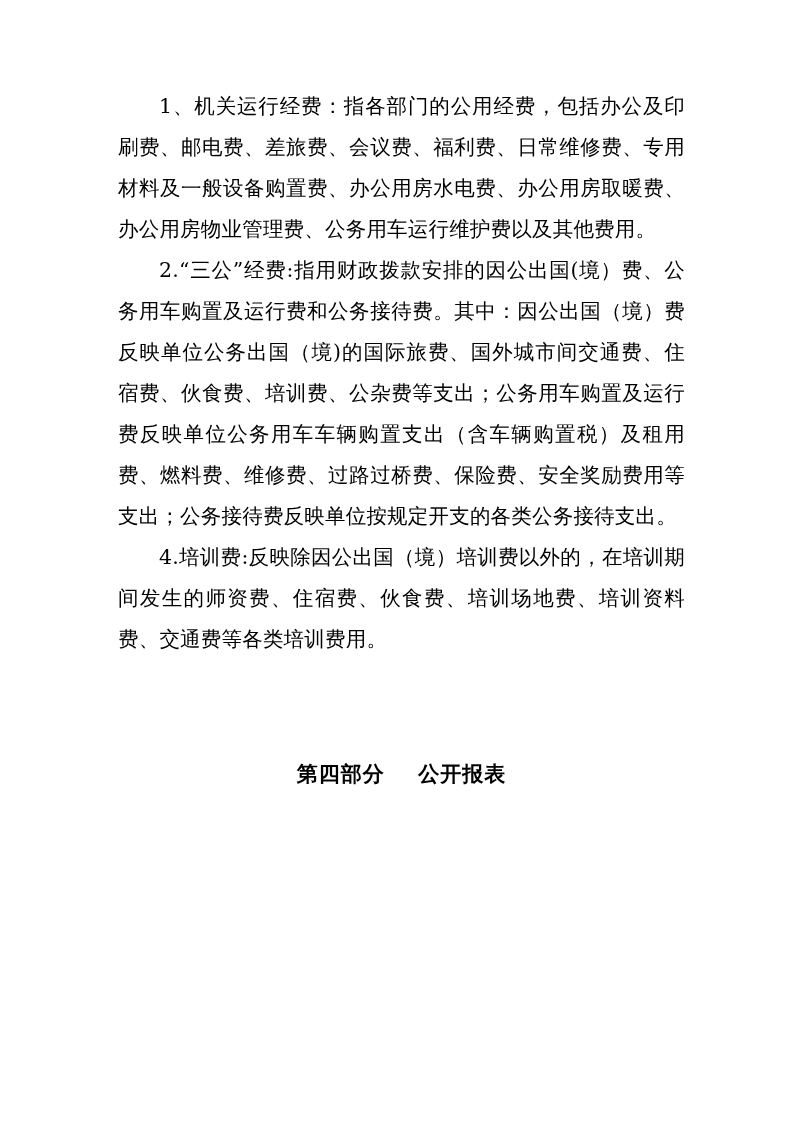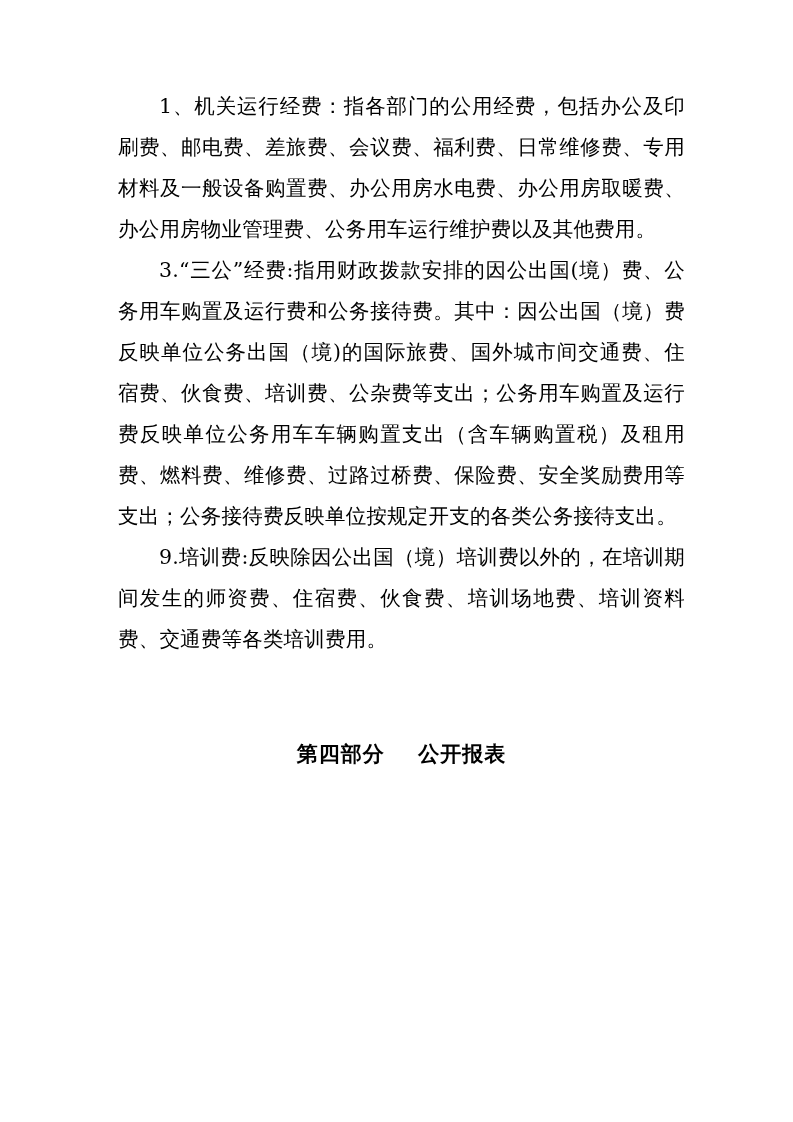--- a/index.html
+++ b/index.html
@@ -26,38 +26,38 @@
     line-height: 41px;
     text-align: justify;
     text-justify: inter-ideograph;
     letter-spacing: 0.2px;
   }
   .para {
     margin: 0 0 0 0;
     text-indent: 2em;
   }
   .section-title {
-    margin-top: 80px;
+    margin-top: 100px;
     text-align: center;
     font-size: 21px;
     font-weight: bold;
     letter-spacing: 1px;
     font-family: Liberation Mono, monospace;
   }
   .gap-word {
     display: inline-block;
     width: 1.6em;
   }
 </style>
 </head>
 <body>
 
 <div class="page">
   <div class="doc-body">
     <p class="para">1、机关运行经费：指各部门的公用经费，包括办公及印刷费、邮电费、差旅费、会议费、福利费、日常维修费、专用材料及一般设备购置费、办公用房水电费、办公用房取暖费、办公用房物业管理费、公务用车运行维护费以及其他费用。</p>
-    <p class="para">3.“三公”经费:指用财政拨款安排的因公出国(境）费、公务用车购置及运行费和公务接待费。其中：因公出国（境）费反映单位公务出国（境)的国际旅费、国外城市间交通费、住宿费、伙食费、培训费、公杂费等支出；公务用车购置及运行费反映单位公务用车车辆购置支出（含车辆购置税）及租用费、燃料费、维修费、过路过桥费、保险费、安全奖励费用等支出；公务接待费反映单位按规定开支的各类公务接待支出。</p>
-    <p class="para">9.培训费:反映除因公出国（境）培训费以外的，在培训期间发生的师资费、住宿费、伙食费、培训场地费、培训资料费、交通费等各类培训费用。</p>
+    <p class="para">2.“三公”经费:指用财政拨款安排的因公出国(境）费、公务用车购置及运行费和公务接待费。其中：因公出国（境）费反映单位公务出国（境)的国际旅费、国外城市间交通费、住宿费、伙食费、培训费、公杂费等支出；公务用车购置及运行费反映单位公务用车车辆购置支出（含车辆购置税）及租用费、燃料费、维修费、过路过桥费、保险费、安全奖励费用等支出；公务接待费反映单位按规定开支的各类公务接待支出。</p>
+    <p class="para">4.培训费:反映除因公出国（境）培训费以外的，在培训期间发生的师资费、住宿费、伙食费、培训场地费、培训资料费、交通费等各类培训费用。</p>
   </div>
 
   <div class="section-title">
     <span>第四部分</span><span class="gap-word"></span><span>公开报表</span>
   </div>
 </div>
 
 </body></html>

